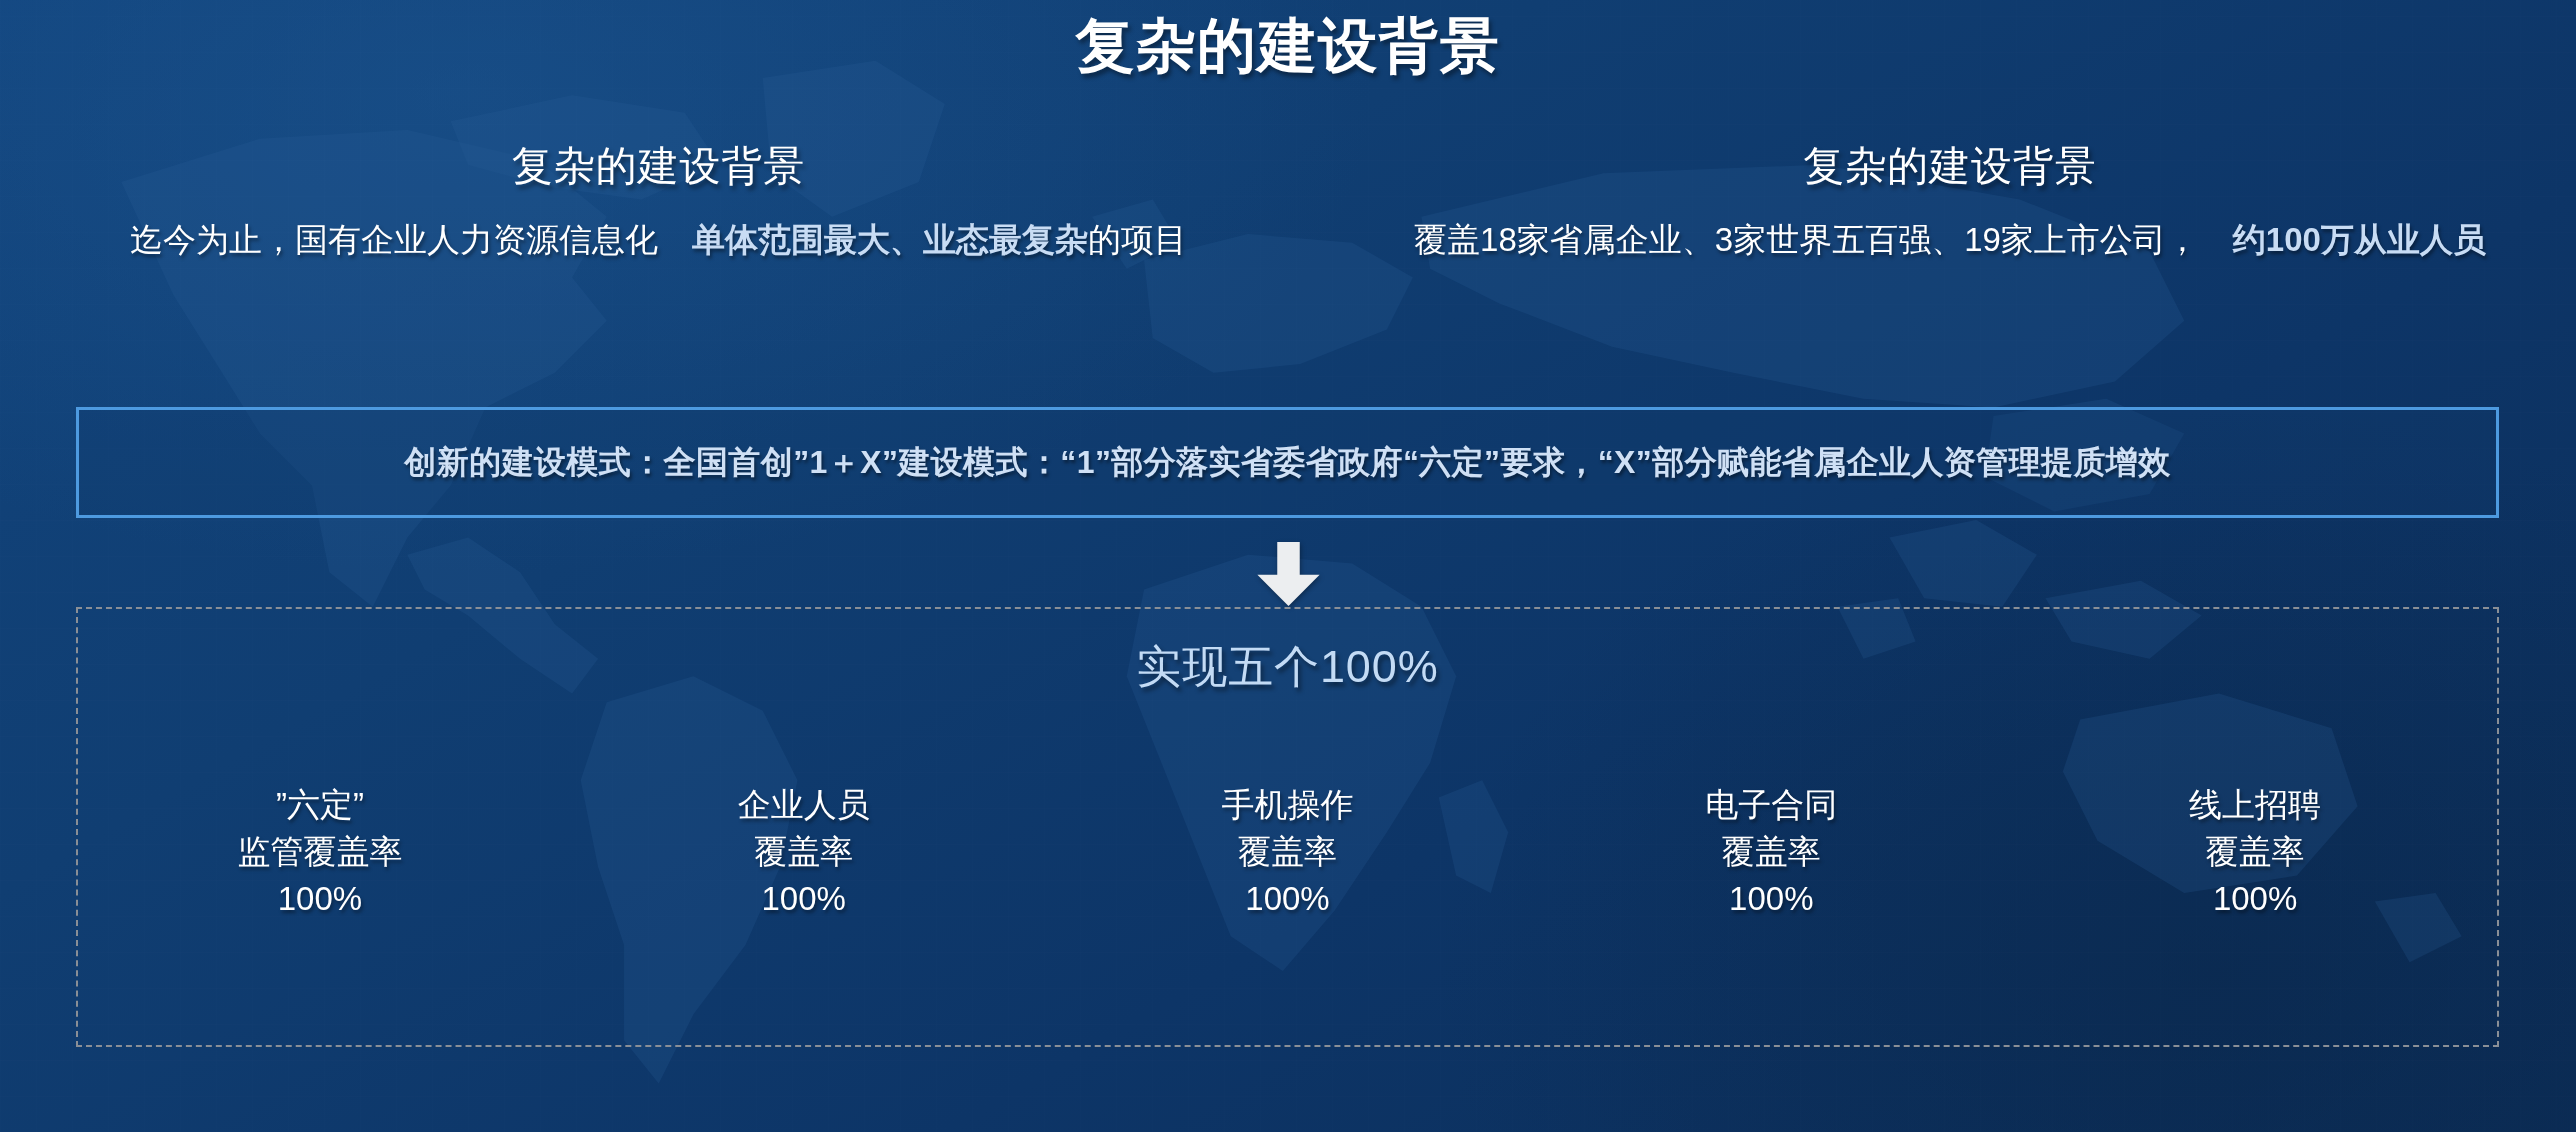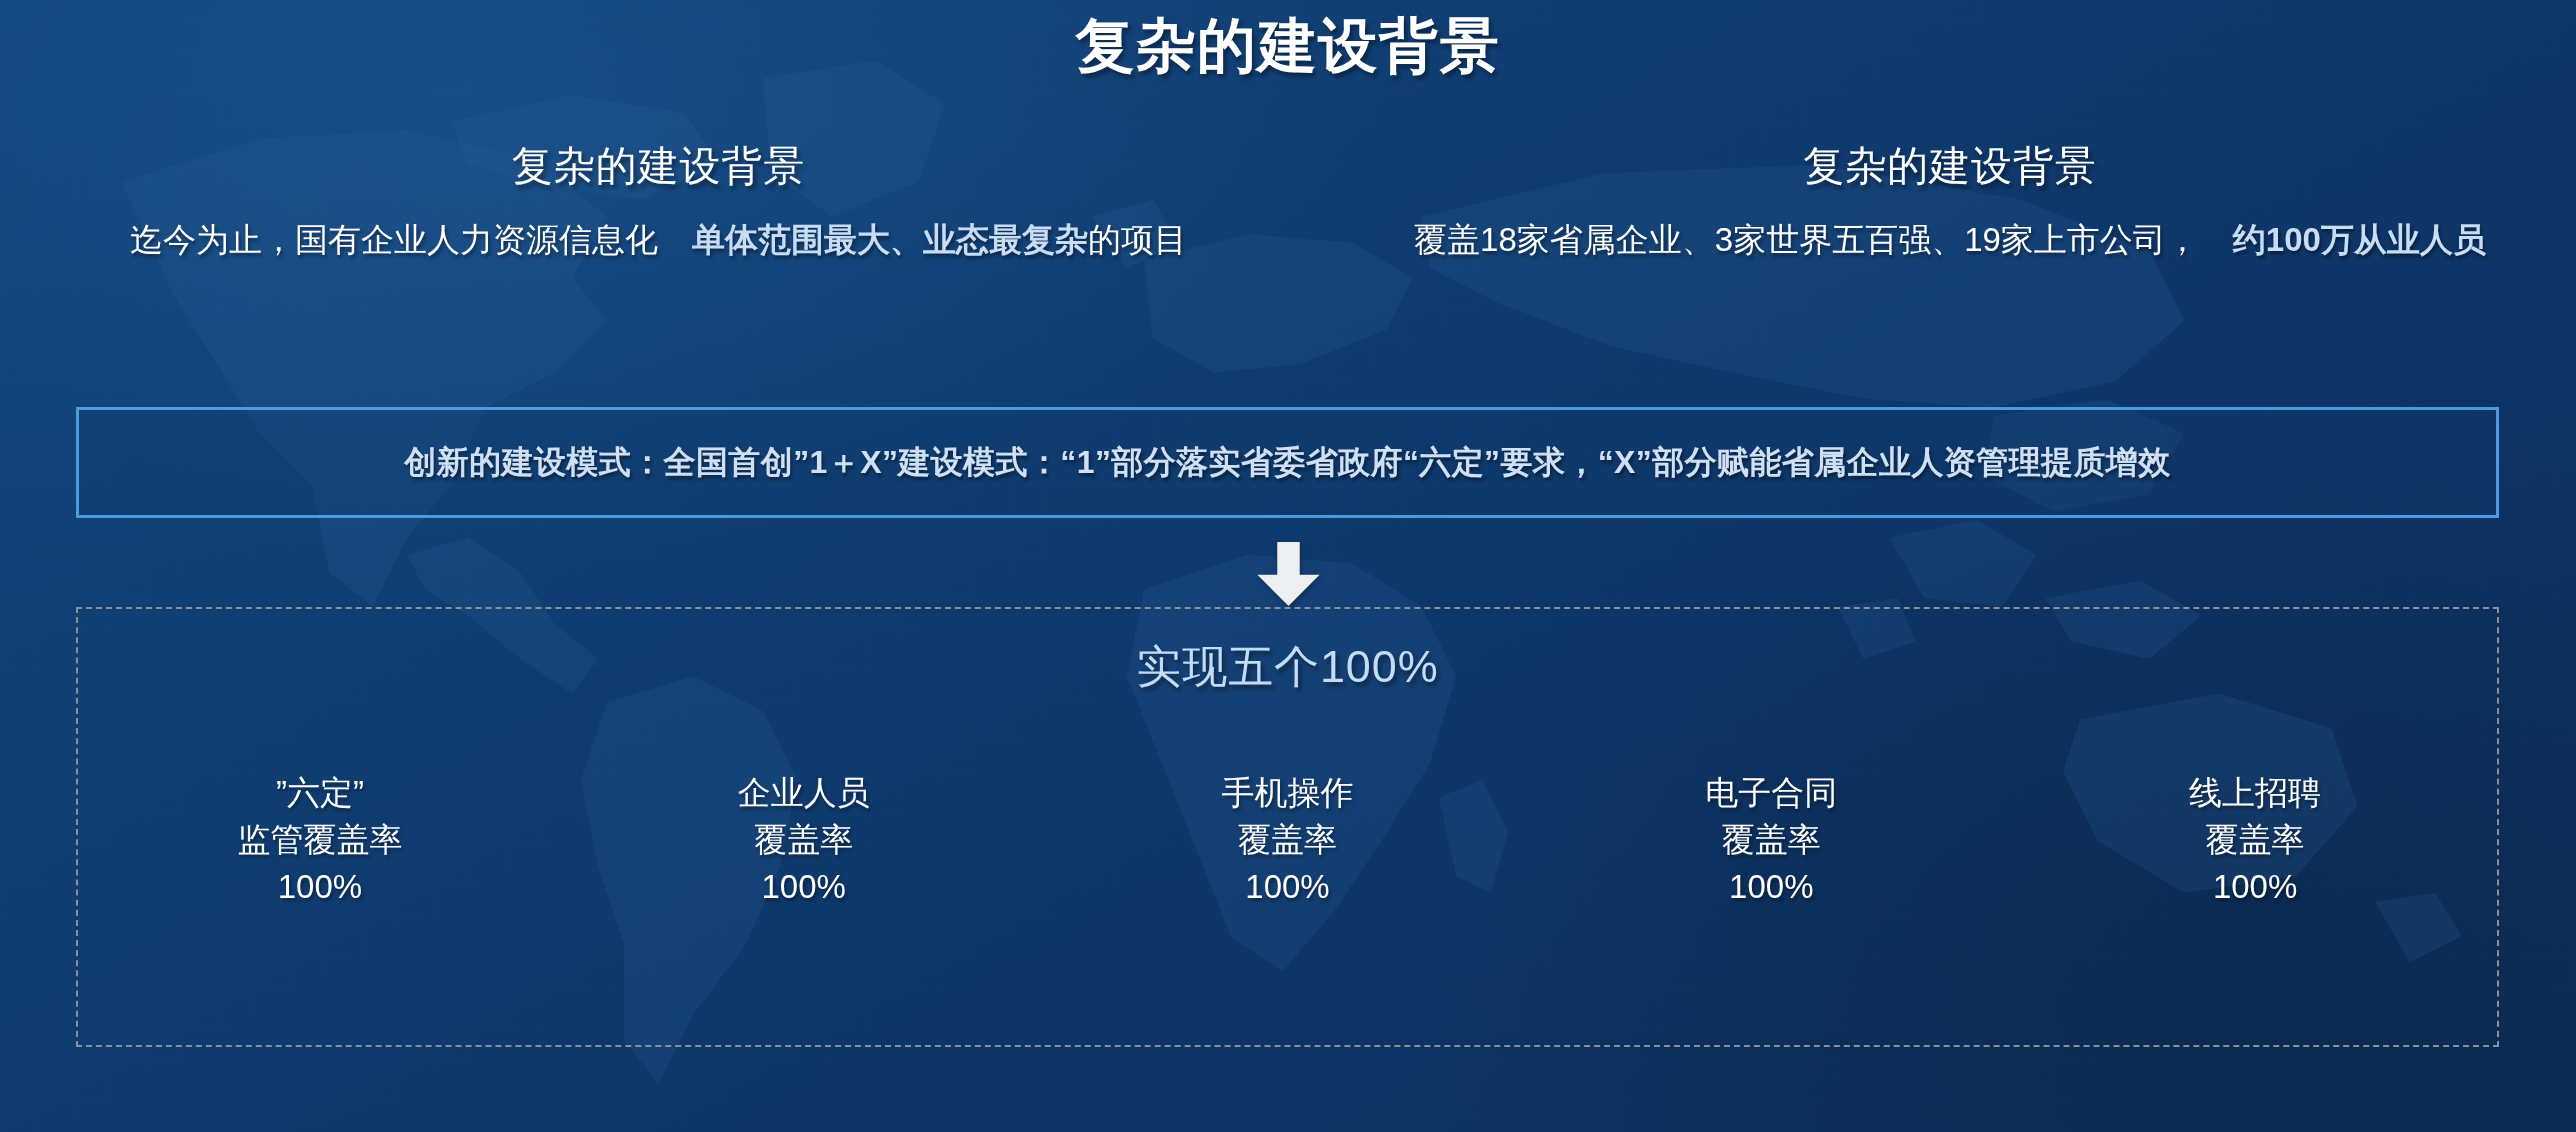--- a/index.html
+++ b/index.html
@@ -144,21 +144,21 @@
     font-size: 45px;
     font-weight: 400;
     color: #c3dbf5;
     letter-spacing: 0.9px;
     text-shadow: 2.6px 3.5px 4.3px rgba(0,0,0,0.42);
   }
 
   .metrics {
     position: absolute;
     left: 0;
-    top: 161px;
+    top: 173px;
     width: 100%;
     display: flex;
   }
   .metric {
     flex: 1 1 0;
     text-align: center;
     font-size: 33px;
     line-height: 1.42;
     color: #ffffff;
     text-shadow: 1.7px 2.6px 3.5px rgba(0,0,0,0.40);

